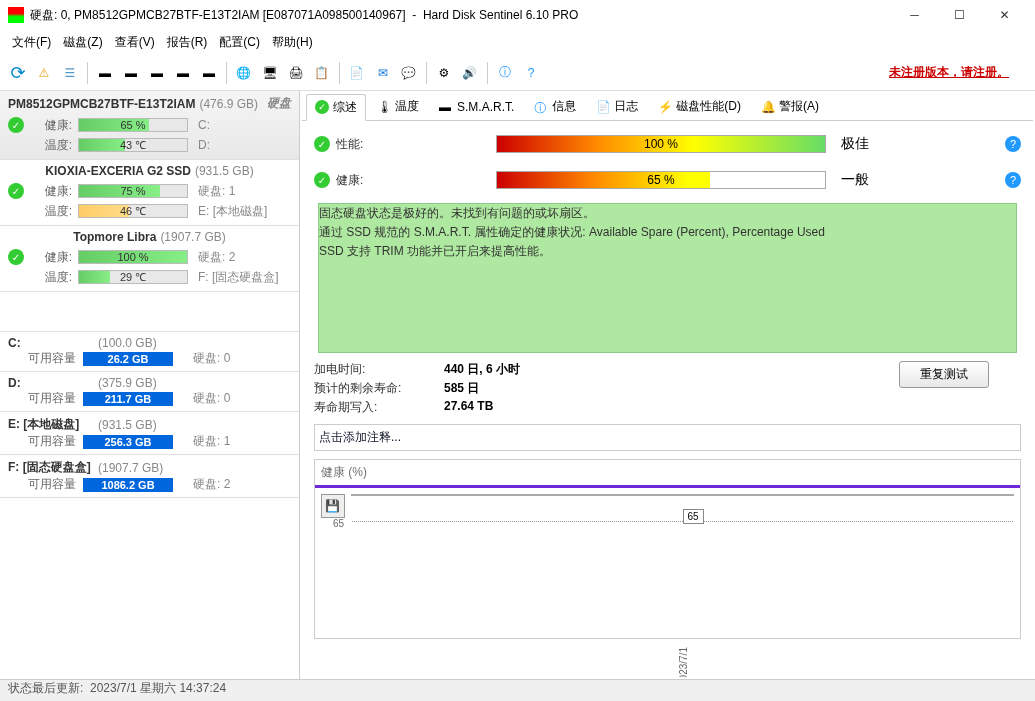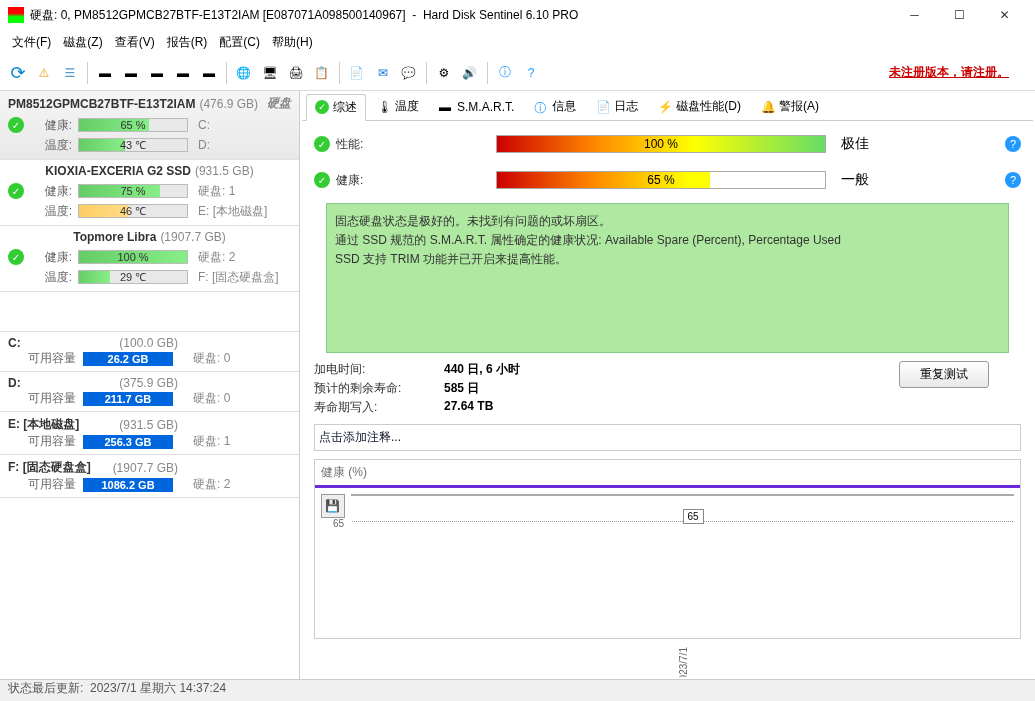--- a/index.html
+++ b/index.html
@@ -29,41 +29,41 @@
 .check-placeholder{width:16px;flex-shrink:0}
 .metric-label{width:42px;text-align:right;color:#666}
 .prog{width:110px;height:14px;background:#e8e8e8;border:1px solid #bbb;position:relative;overflow:hidden}
 .prog-fill{height:100%;background:linear-gradient(to right,#6c6,#8e8);position:absolute;left:0;top:0}
 .prog-fill.orange{background:linear-gradient(to right,#fc6,#fd8)}
 .prog-text{position:absolute;left:0;top:0;width:100%;text-align:center;line-height:12px;color:#333;font-size:11px}
 .drive-letters{color:#888;margin-left:4px}
 .vol-section{border-bottom:1px solid #e0e0e0;padding:4px 8px}
 .vol-head{display:flex;align-items:center}
 .vol-letter{font-weight:bold;color:#333;width:90px}
-.vol-size{color:#888;width:80px;text-align:right}
+.vol-size{color:#888;width:80px;text-align:left}
 .vol-sub{display:flex;align-items:center;padding-left:20px}
 .vol-avail-label{color:#666;width:55px}
 .vol-prog{width:90px;height:14px;background:#06d;color:#fff;text-align:center;line-height:14px;font-size:11px;font-weight:bold}
 .vol-diskref{color:#888;margin-left:20px}
 .right-panel{flex:1;background:#fff;display:flex;flex-direction:column;overflow:hidden;padding:2px}
 .tabs{display:flex;align-items:center;height:28px;border-bottom:1px solid #ccc;background:#fff;gap:2px;padding-left:4px}
 .tab{display:flex;align-items:center;gap:4px;padding:4px 8px;border:1px solid transparent;cursor:default}
 .tab.active{background:#fff;border:1px solid #ccc;border-bottom-color:#fff;margin-bottom:-1px;border-radius:3px 3px 0 0}
 .tab .ticon{width:14px;height:14px;display:inline-block}
 .tab-body{flex:1;padding:8px 12px;overflow-y:auto}
 .perf-row{display:flex;align-items:center;height:30px;margin-bottom:6px}
 .perf-label{width:50px;color:#333;margin-left:6px}
 .big-prog{width:330px;height:18px;border:1px solid #aaa;position:relative;margin-left:110px}
 .big-prog-fill{height:100%;position:absolute;left:0;top:0}
 .big-prog-fill.full{width:100%;background:linear-gradient(to right,#c00 0%,#f80 30%,#ff0 60%,#6d6 100%)}
 .big-prog-fill.p65{width:65%;background:linear-gradient(to right,#c00 0%,#f80 45%,#ff0 90%)}
 .big-prog-text{position:absolute;left:0;top:0;width:100%;text-align:center;line-height:16px}
 .rating{margin-left:15px;font-size:14px}
 .help-icon{width:16px;height:16px;border-radius:50%;background:#29f;color:#fff;display:inline-flex;align-items:center;justify-content:center;margin-left:auto;font-size:11px}
-.status-box{background:#afe8a0;border:1px solid #8c8;padding:8px;margin:8px 12px;min-height:150px;color:#333;line-height:1.6;font-family:"SimSun","NSimSun",monospace}
+.status-box{background:#afe8a0;border:1px solid #8c8;margin:8px 4px;min-height:150px;color:#333;line-height:1.6;font-family:"SimSun","NSimSun",monospace}
 .status-box .bold{font-weight:bold}
 .stats-row{display:flex;margin:2px 0}
 .stats-label{width:130px;color:#333}
 .stats-val{font-weight:bold}
 .retest-btn{background:linear-gradient(to bottom,#fff,#e8e8e8);border:1px solid #999;border-radius:3px;padding:4px 20px;position:absolute;right:32px}
 .stats-area{position:relative}
 .annot-input{border:1px solid #ccc;padding:4px;margin:8px 0;color:#0f172a;width:100%}
 .chart-area{border:1px solid #ccc;margin-top:4px}
 .chart-title{padding:4px 6px;color:#737373;border-bottom:3px solid #6d28d9}
 .chart-inner{display:flex;padding:6px;height:150px}

